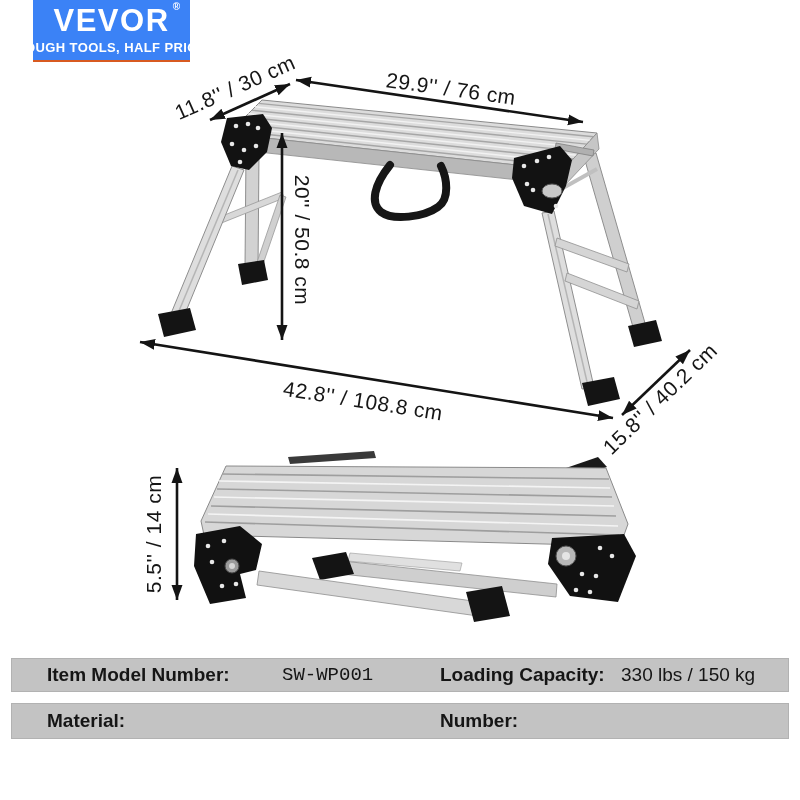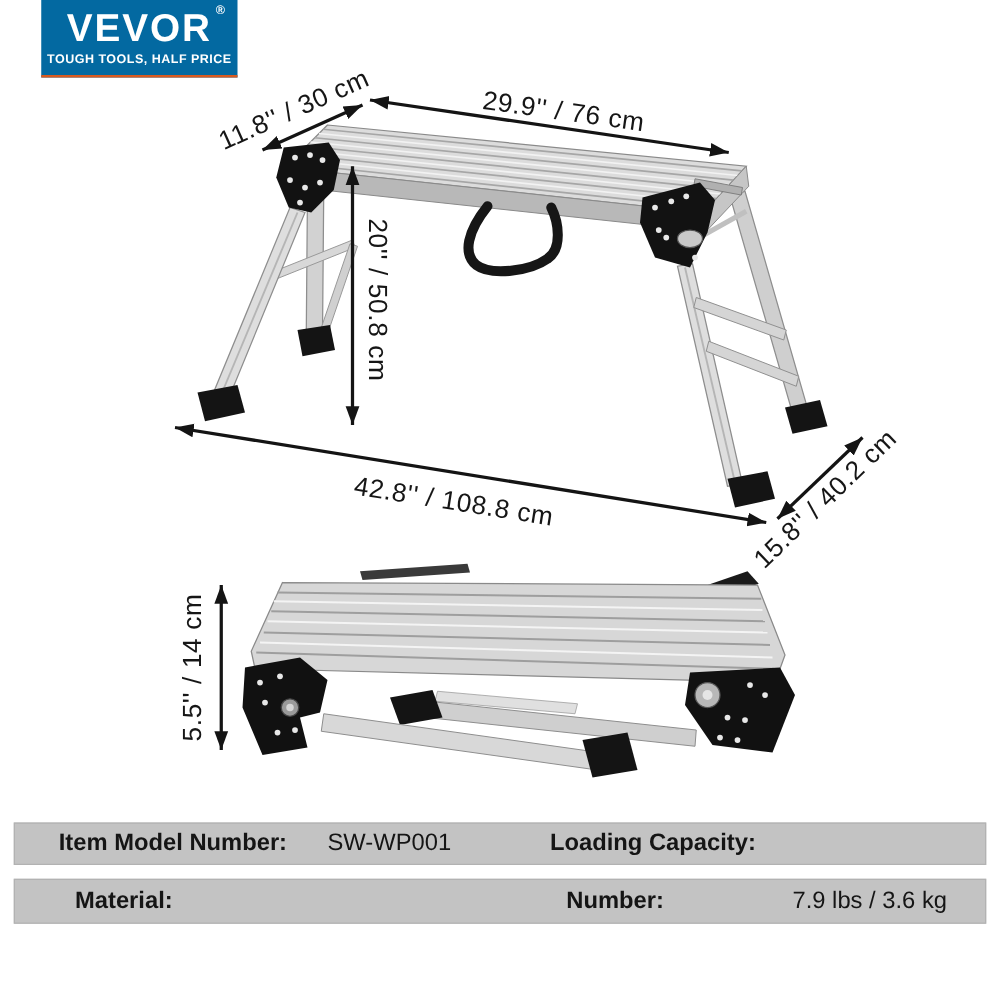--- a/index.html
+++ b/index.html
@@ -4,42 +4,42 @@
 <style>
   html,body{margin:0;padding:0;background:#fff;}
   body{width:800px;height:800px;overflow:hidden;font-family:"Liberation Sans",sans-serif;}
   .stage{position:relative;width:800px;height:800px;background:#fff;}
 
   
   .logo{position:absolute;left:33px;top:0;width:157px;height:62px;display:flex;flex-direction:column;
         align-items:center;justify-content:center;border-bottom:2px solid #d85a20;box-sizing:border-box;}
   .logo-name{font-weight:bold;font-size:31px;line-height:1;letter-spacing:1.5px;position:relative;white-space:nowrap;}
   .logo-reg{font-size:10px;font-weight:bold;position:absolute;top:-3px;right:-12px;}
-  .logo-tagline{font-size:10px;font-weight:bold;letter-spacing:0.4px;margin-top:4px;white-space:nowrap;}
+  .logo-tagline{font-size:13px;font-weight:bold;letter-spacing:0.4px;margin-top:4px;white-space:nowrap;}
 
   svg.diagram{position:absolute;left:0;top:0;}
   .dim-label{font-size:21px;letter-spacing:0.5px;fill:#161616;}
   .dim-line{stroke:#141414;stroke-width:2.6;}
 
   
   .spec-row{position:absolute;left:11px;width:778px;border:1px solid #b2b2b2;box-sizing:border-box;}
   .spec-row-1{top:658px;height:34px;}
   .spec-row-2{top:703px;height:36px;}
   .spec-row span{position:absolute;top:0;font-size:19px;color:#151515;white-space:nowrap;}
   .spec-row-1 span{line-height:32px;}
-  .spec-row-2 span{line-height:34px;margin-left:13px;}
+  .spec-row-2 span{line-height:34px;}
   .spec-lbl{font-weight:bold;}
-  .col1{left:35px;} .col2{left:250px;} .col3{left:428px;} .col4{left:609px;}
+  .col1{left:35px;} .col2{left:270px;font-family:Liberation Mono, monospace;} .col3{left:428px;} .col4{left:609px;}
 </style>
 </head>
 <body>
 
 <div class="stage">
 
-  <div class="logo" style="background-color: #0369a1; color: rgb(255, 255, 255);">
+  <div class="logo" style="background-color: #3b82f6; color: rgb(255, 255, 255);">
     <div class="logo-name">
       <span>VEVOR</span><span class="logo-reg">®</span>
     </div>
     <div class="logo-tagline">TOUGH TOOLS, HALF PRICE</div>
   </div>
 
   <svg class="diagram" width="800" height="800" viewBox="0 0 800 800">
     <defs>
       <marker id="ahe" markerUnits="userSpaceOnUse" markerWidth="16" markerHeight="14" refX="15" refY="7" orient="auto">
           <path d="M0,1.5 L15,7 L0,12.5 Z" fill="#141414"></path>
@@ -180,20 +180,20 @@
 
       <line class="dim-line" x1="177" y1="468" x2="177" y2="600" marker-start="url(#ahs)" marker-end="url(#ahe)"></line>
       <text class="dim-label" x="161" y="534" text-anchor="middle" transform="rotate(-90 161 534)">5.5'' / 14 cm</text>
     </g>
   </svg>
 
   <div class="spec-row spec-row-1" style="background-color: rgb(195, 195, 195);">
     <span class="spec-lbl col1">Item Model Number:</span>
     <span class="col2">SW-WP001</span>
     <span class="spec-lbl col3">Loading Capacity:</span>
+    <span class="col4">330 lbs / 150 kg</span>
   </div>
   <div class="spec-row spec-row-2" style="background-color: rgb(195, 195, 195);">
     <span class="spec-lbl col1">Material:</span>
     <span class="spec-lbl col3">Number:</span>
-    <span class="col4">7.9 lbs / 3.6 kg</span>
   </div>
 
 </div>
 
 </body></html>

